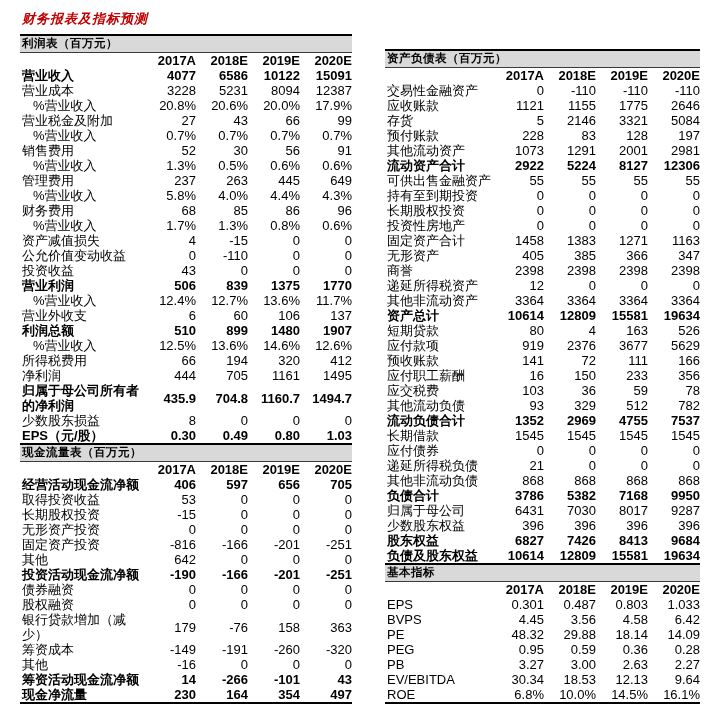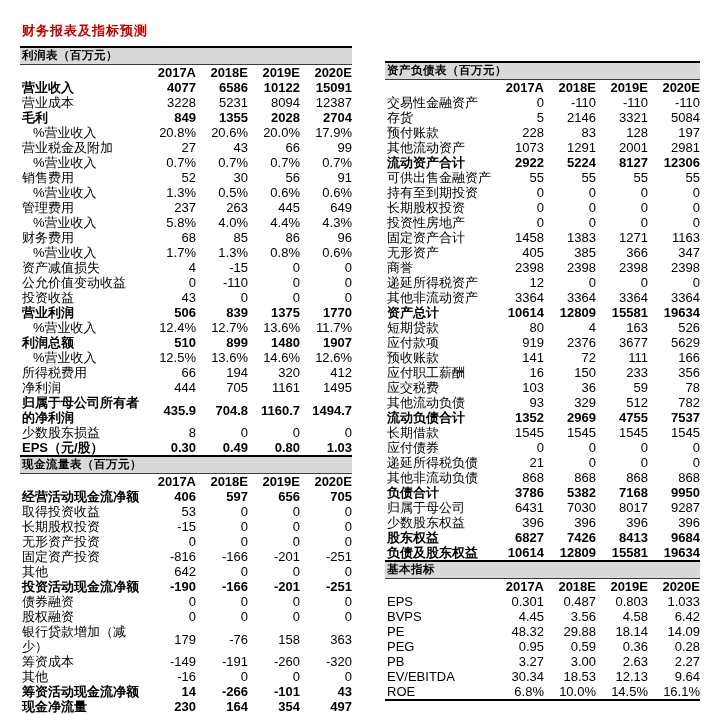--- a/index.html
+++ b/index.html
@@ -8,23 +8,23 @@
   }
   html,body{margin:0;padding:0;background:#ffffff;}
   body{
     width:713px;height:714px;overflow:hidden;
     font-family:"Liberation Sans","DejaVu Sans",sans-serif;
     color:#000;font-size:11px;
   }
   .page{position:relative;width:713px;height:714px;background:#fff;}
   .title{
     font-size:13px;font-weight:bold;color:var(--red);
-    padding:22px 0 6px 22px;letter-spacing:1px;
+    padding:10px 0 6px 22px;letter-spacing:1px;font-style:italic;
   }
-  .cols{display:flex;align-items:center;padding-left:20px;}
+  .cols{display:flex;align-items:flex-end;padding-left:20px;}
   .col-left{width:332px;margin-right:33px;flex:0 0 auto;}
   .col-right{width:315px;flex:0 0 auto;}
   .bar{
     background:var(--gray);
     border-top:2px solid #000;
     border-bottom:1px solid #3a3a3a;
     font-weight:bold;font-size:11.5px;line-height:15px;
     padding:0 0 1px 2px;letter-spacing:0.5px;
   }
   table{border-collapse:collapse;width:100%;font-size:13px;table-layout:fixed;}
@@ -67,27 +67,20 @@
               <td class="num">10122</td>
               <td class="num">15091</td>
             </tr>
             <tr>
               <td class="lbl">营业成本</td>
               <td class="num">3228</td>
               <td class="num">5231</td>
               <td class="num">8094</td>
               <td class="num">12387</td>
             </tr>
-            <tr class="b">
-              <td class="lbl">毛利</td>
-              <td class="num">849</td>
-              <td class="num">1355</td>
-              <td class="num">2028</td>
-              <td class="num">2704</td>
-            </tr>
             <tr>
               <td class="lbl ind">%营业收入</td>
               <td class="num">20.8%</td>
               <td class="num">20.6%</td>
               <td class="num">20.0%</td>
               <td class="num">17.9%</td>
             </tr>
             <tr>
               <td class="lbl">营业税金及附加</td>
               <td class="num">27</td>
@@ -171,20 +164,27 @@
               <td class="num">839</td>
               <td class="num">1375</td>
               <td class="num">1770</td>
             </tr>
             <tr>
               <td class="lbl ind">%营业收入</td>
               <td class="num">12.4%</td>
               <td class="num">12.7%</td>
               <td class="num">13.6%</td>
               <td class="num">11.7%</td>
+            </tr>
+            <tr>
+              <td class="lbl">营业外收支</td>
+              <td class="num">6</td>
+              <td class="num">60</td>
+              <td class="num">106</td>
+              <td class="num">137</td>
             </tr>
             <tr class="b">
               <td class="lbl">利润总额</td>
               <td class="num">510</td>
               <td class="num">899</td>
               <td class="num">1480</td>
               <td class="num">1907</td>
             </tr>
             <tr>
               <td class="lbl ind">%营业收入</td>
@@ -363,20 +363,27 @@
         </tbody>
         <tbody>
             <tr>
               <td class="lbl">交易性金融资产</td>
               <td class="num">0</td>
               <td class="num">-110</td>
               <td class="num">-110</td>
               <td class="num">-110</td>
             </tr>
             <tr>
+              <td class="lbl">应收账款</td>
+              <td class="num">1121</td>
+              <td class="num">1155</td>
+              <td class="num">1775</td>
+              <td class="num">2646</td>
+            </tr>
+            <tr>
               <td class="lbl">存货</td>
               <td class="num">5</td>
               <td class="num">2146</td>
               <td class="num">3321</td>
               <td class="num">5084</td>
             </tr>
             <tr>
               <td class="lbl">预付账款</td>
               <td class="num">228</td>
               <td class="num">83</td>

